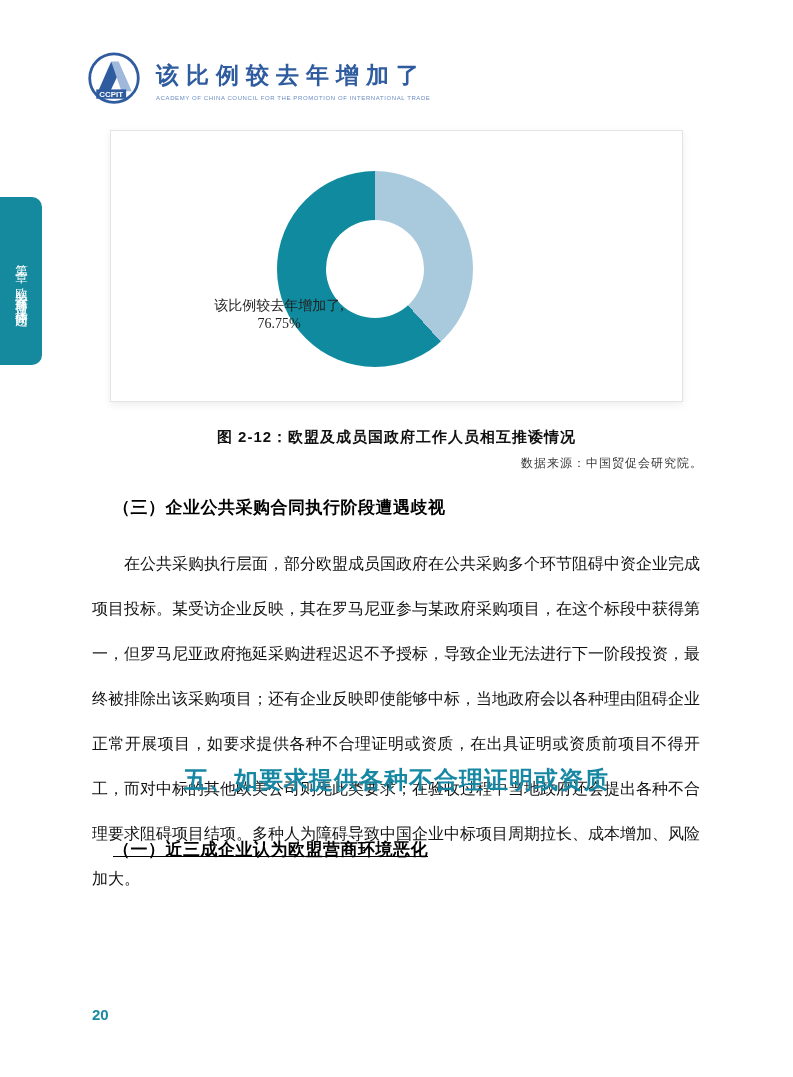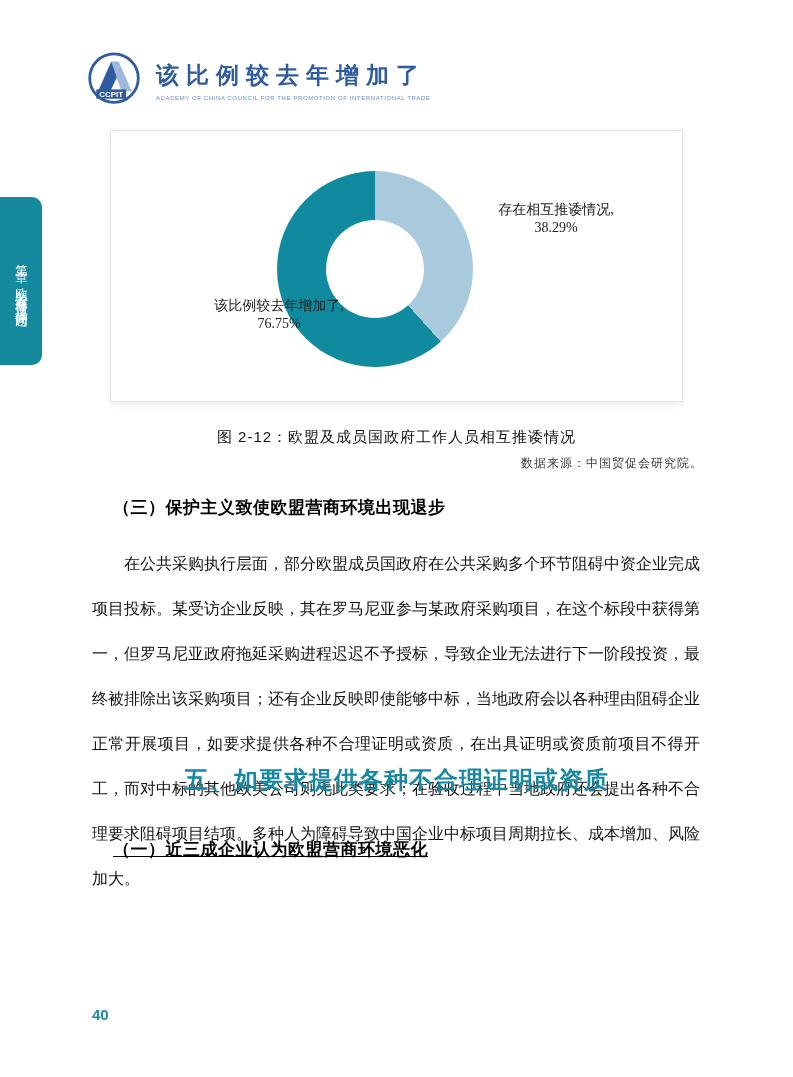--- a/index.html
+++ b/index.html
@@ -63,21 +63,21 @@
     position:absolute; width:200px; text-align:center;
     font-size:14px; line-height:18px; color:#222222;
     font-family:"Liberation Serif","DejaVu Serif",serif;
   }
   .slice-label.right { left:345px; top:70px; }
   .slice-label.left  { left:68px;  top:166px; }
 
   
   .fig-caption {
     position:absolute; left:90px; width:613px; top:428px;
-    text-align:center; font-weight:normal; font-size:15px; color:#111111;
+    text-align:center; font-weight:bold; font-size:15px; color:#111111;
     font-family:"Liberation Sans","DejaVu Sans",sans-serif;
     letter-spacing:1px;
   }
   .fig-source {
     position:absolute; left:90px; width:613px; top:455px;
     text-align:right; font-size:12px; color:#3a3a3a; letter-spacing:1px;
   }
 
   
   .h-sub {
@@ -132,35 +132,31 @@
     <div class="logo-text">
       <div class="logo-title">该比例较去年增加了</div>
       <div class="logo-sub">ACADEMY OF CHINA COUNCIL FOR THE PROMOTION OF INTERNATIONAL TRADE</div>
     </div>
   </div>
 
   <div class="chart-panel">
     <div class="donut" style="background: conic-gradient(rgb(169, 201, 221) 0deg, rgb(169, 201, 221) 137.844deg, rgb(15, 138, 158) 137.844deg, rgb(15, 138, 158) 360deg);">
       <div class="donut-hole"></div>
     </div>
-    <div class="slice-label right">
-      <div>存在相互推诿情况,</div>
-      <div>38.29%</div>
-    </div>
     <div class="slice-label left">
       <div>该比例较去年增加了,</div>
       <div>76.75%</div>
     </div>
   </div>
 
   <div class="fig-caption">图 2-12：欧盟及成员国政府工作人员相互推诿情况</div>
   <div class="fig-source">数据来源：中国贸促会研究院。</div>
 
-  <div class="h-sub s3">（三）保护主义致使欧盟营商环境出现退步</div>
+  <div class="h-sub s3">（三）企业公共采购合同执行阶段遭遇歧视</div>
   <div class="para p1">在公共采购执行层面，部分欧盟成员国政府在公共采购多个环节阻碍中资企业完成项目投标。某受访企业反映，其在罗马尼亚参与某政府采购项目，在这个标段中获得第一，但罗马尼亚政府拖延采购进程迟迟不予授标，导致企业无法进行下一阶段投资，最终被排除出该采购项目；还有企业反映即使能够中标，当地政府会以各种理由阻碍企业正常开展项目，如要求提供各种不合理证明或资质，在出具证明或资质前项目不得开工，而对中标的其他欧美公司则无此类要求；在验收过程中当地政府还会提出各种不合理要求阻碍项目结项。多种人为障碍导致中国企业中标项目周期拉长、成本增加、风险加大。</div>
 
   <div class="h-main">五、如要求提供各种不合理证明或资质</div>
 
   <div class="h-sub s1">（一）近三成企业认为欧盟营商环境恶化</div>
 
-  <div class="page-number">40</div>
+  <div class="page-number">20</div>
 
 </div>
 
 </body></html>

